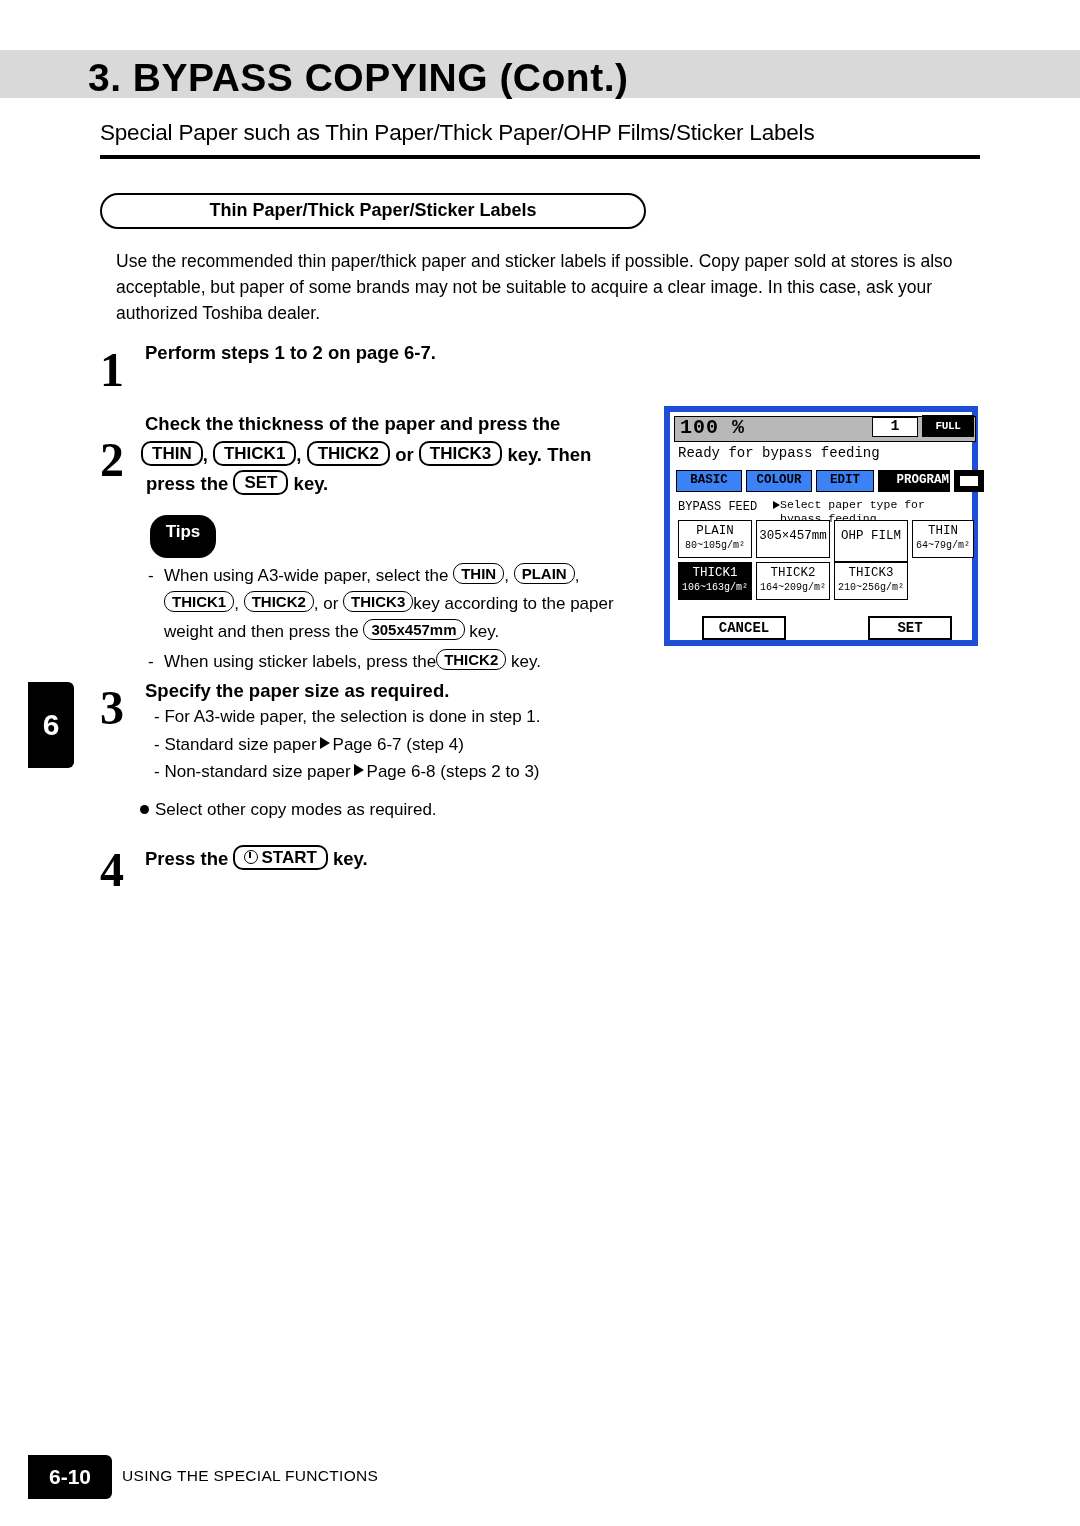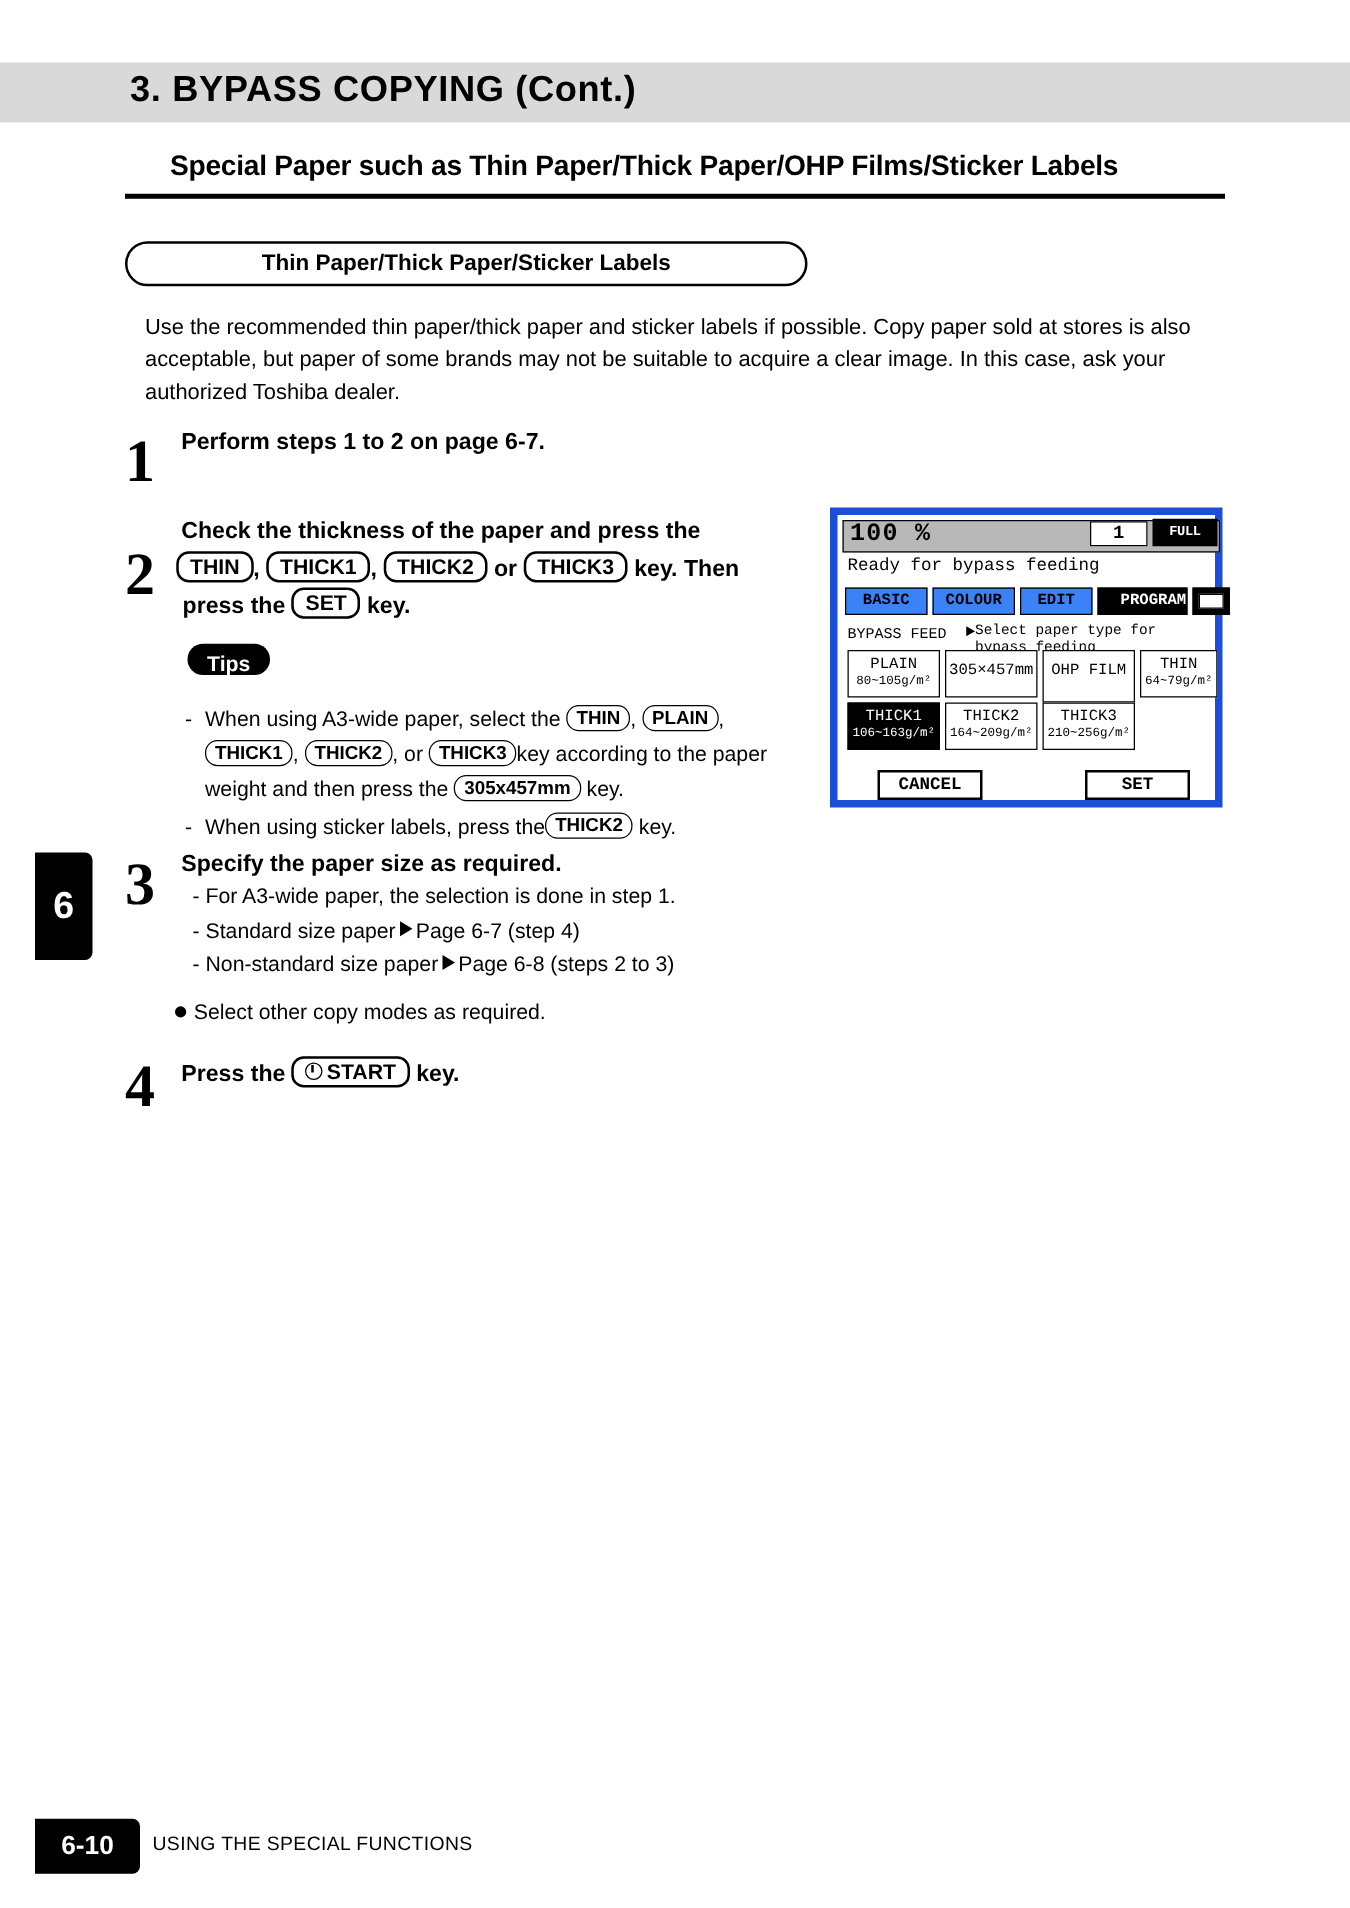--- a/index.html
+++ b/index.html
@@ -23,35 +23,34 @@
 
   
   .header-band {
     position: absolute;
     left: 0; top: 50px;
     width: 1080px; height: 48px;
     background: #d9d9d9;
   }
   .header-title {
     position: absolute;
-    left: 104px; top: 56px;
-    font-size: 29px;
+    left: 88px; top: 56px;
+    font-size: 39px;
     font-weight: bold;
     letter-spacing: 0.5px;
   }
 
   
   .section-heading {
     position: absolute;
     left: 100px; top: 120px;
     width: 880px;
     font-size: 22.5px;
-    font-weight: bold;
+    font-weight: normal;
     letter-spacing: -0.2px;
-    margin-left: 36px;
   }
   .section-rule {
     position: absolute;
     left: 100px; top: 155px;
     width: 880px; height: 4px;
     background: #000;
   }
 
   
   .oval {
@@ -109,21 +108,21 @@
     font-size: 15px;
     padding: 0 7px;
     border-width: 1.5px;
     line-height: 19px;
   }
 
   
   .tips {
     position: absolute;
     left: 150px; top: 515px;
-    width: 66px; height: 25px;
+    width: 66px; height: 43px;
     background: #000;
     border-radius: 17px;
   }
   .tips span {
     display: block;
     color: #fff;
     font-size: 17px;
     font-weight: bold;
     text-align: center;
     line-height: 34px;

